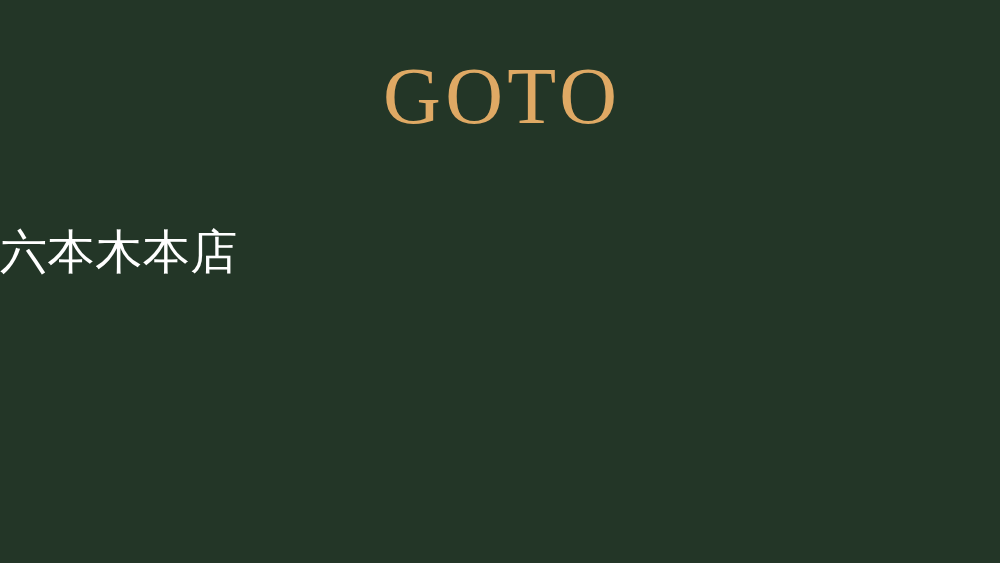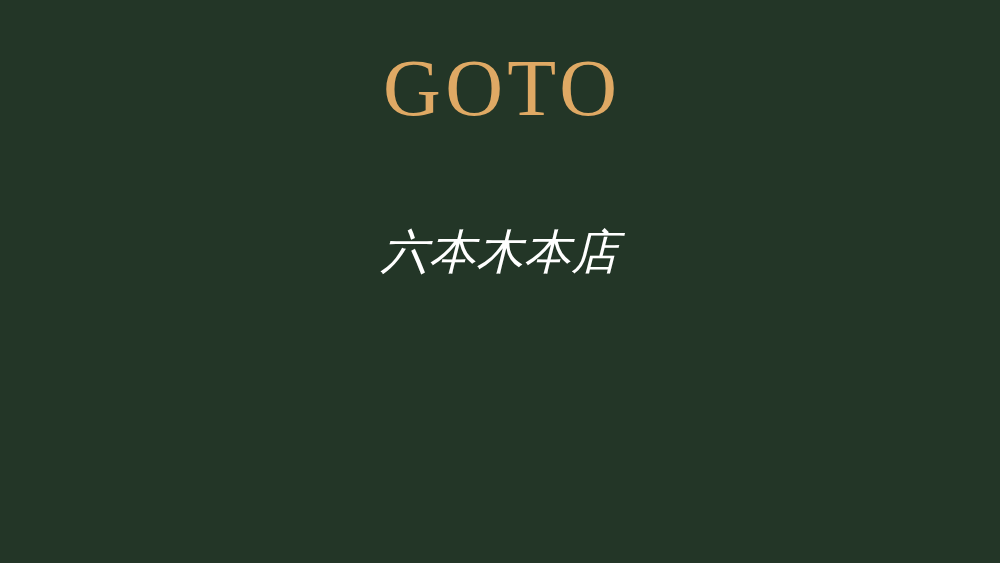--- a/index.html
+++ b/index.html
@@ -24,21 +24,21 @@
   }
 
   
   .brand-block {
     position: absolute;
     left: 0;
     right: 0;
     top: 40px;
     height: 96px;
     display: flex;
-    align-items: center;
+    align-items: flex-end;
     justify-content: center;
   }
   .brand-wordmark {
     display: block;
     color: #dfa964;
     font-family: "Liberation Serif", "DejaVu Serif", serif;
     font-weight: 400;
     font-size: 80px;
     line-height: 1;
     letter-spacing: 0.055em;
@@ -47,24 +47,23 @@
     -webkit-font-smoothing: antialiased;
   }
 
   
   .headline-block {
     position: absolute;
     left: 0;
     right: 0;
     top: 218px;
     display: flex;
-    flex-direction: column;
+    flex-direction: row;
     align-items: center;
     justify-content: flex-start;
-    font-style: italic;
   }
   .headline-line {
     display: block;
     color: #ffffff;
     font-family: "Liberation Serif", "DejaVu Serif", serif;
     font-weight: 400;
     font-size: 47px;
     line-height: 68px;
     letter-spacing: 0.012em;
     white-space: nowrap;

